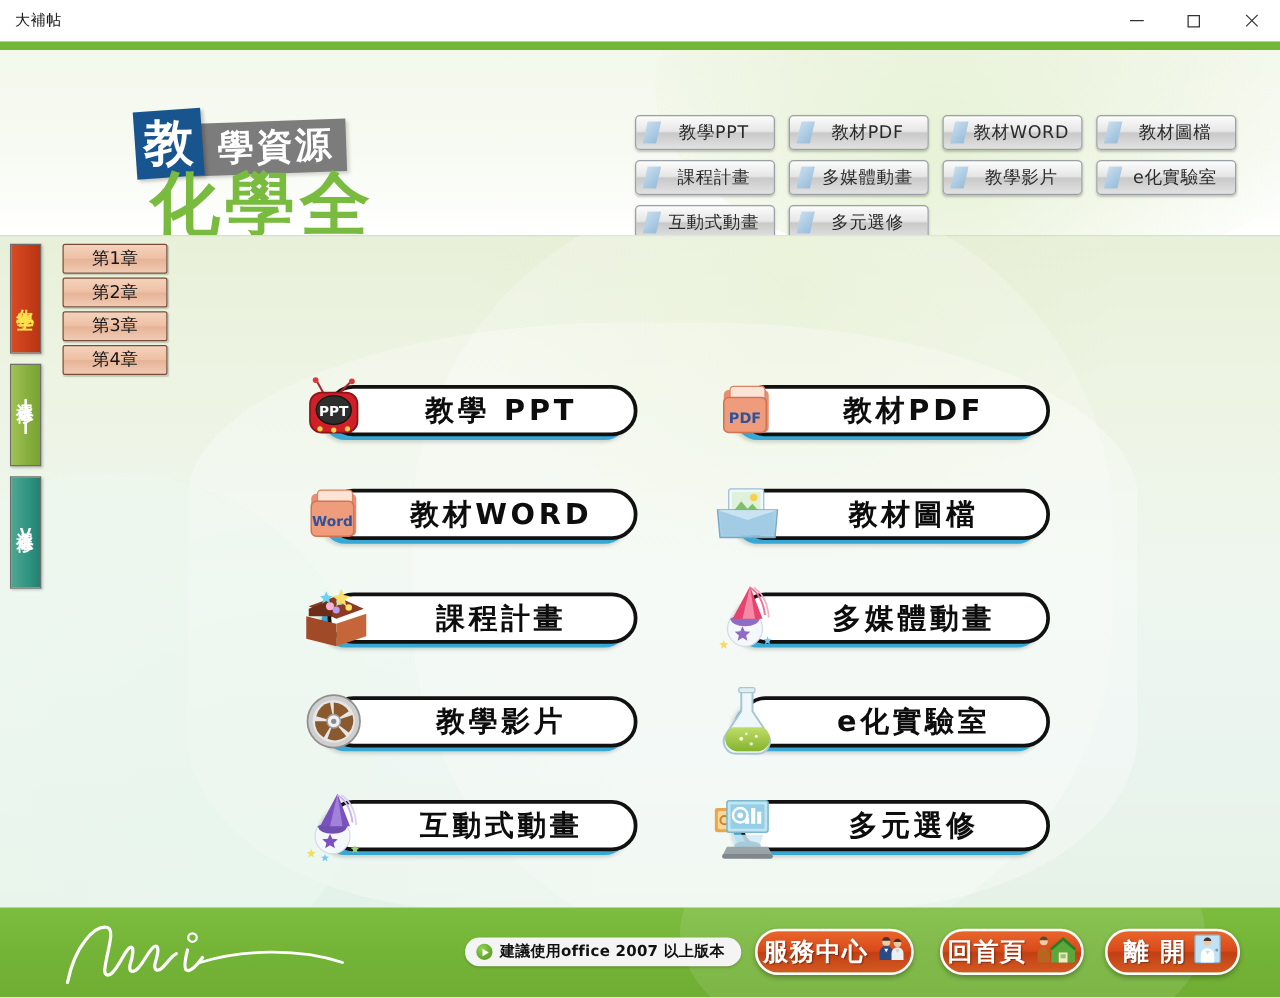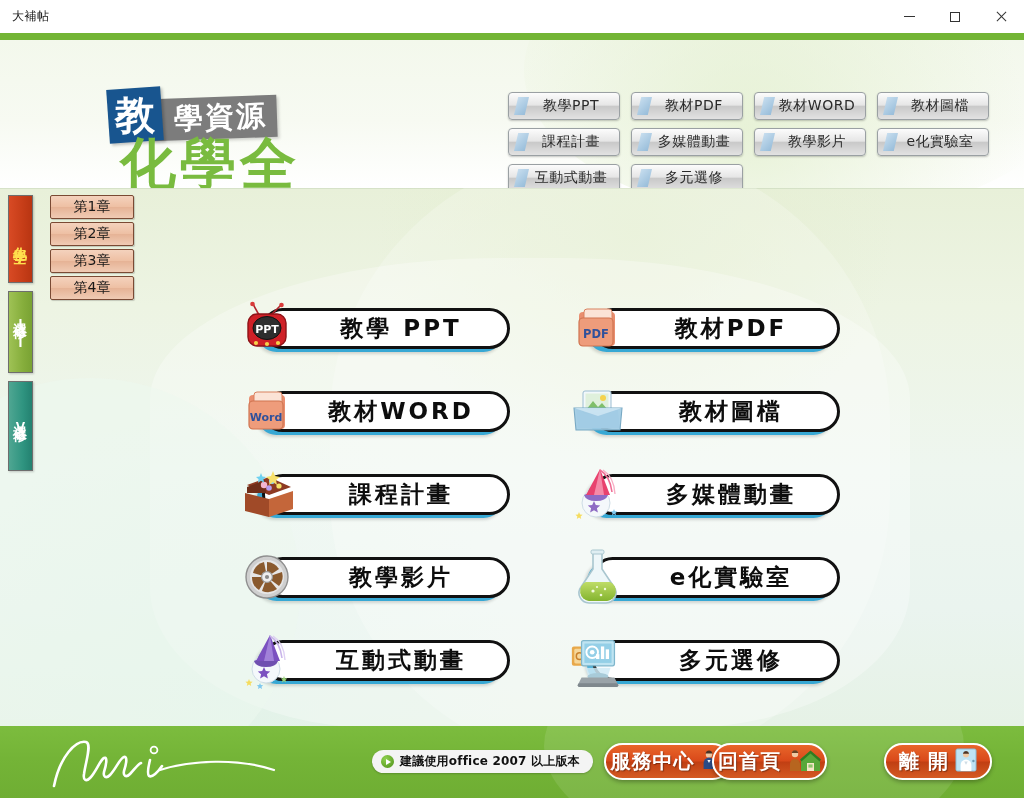--- a/index.html
+++ b/index.html
@@ -237,21 +237,21 @@
     border: 2px solid #ffffff; border-radius: 19px;
     box-shadow: 0 2px 4px rgba(0,0,0,.3);
     display: flex; align-items: center; justify-content: center; gap: 6px; padding: 0 12px;
   }
   .action-label {
     font-size: 20px; font-weight: bold; color: #fff; letter-spacing: 1px;
     font-family:"DejaVu Sans", sans-serif; text-shadow: 1px 1px 1px rgba(0,0,0,.35);
     white-space: nowrap;
   }
   #btn-service { left: 604px; width: 127px; }
-  #btn-home    { left: 712px; width: 115px; text-align: center; }
+  #btn-home    { left: 752px; width: 115px; text-align: center; }
   #btn-exit    { left: 884px; width: 108px; }
 </style>
 </head>
 <body>
 
 <div id="window-titlebar">
   <span id="titlebar-text">大補帖</span>
   <div id="window-controls">
     <div class="win-btn">
         <i class="glyph-min"></i>

